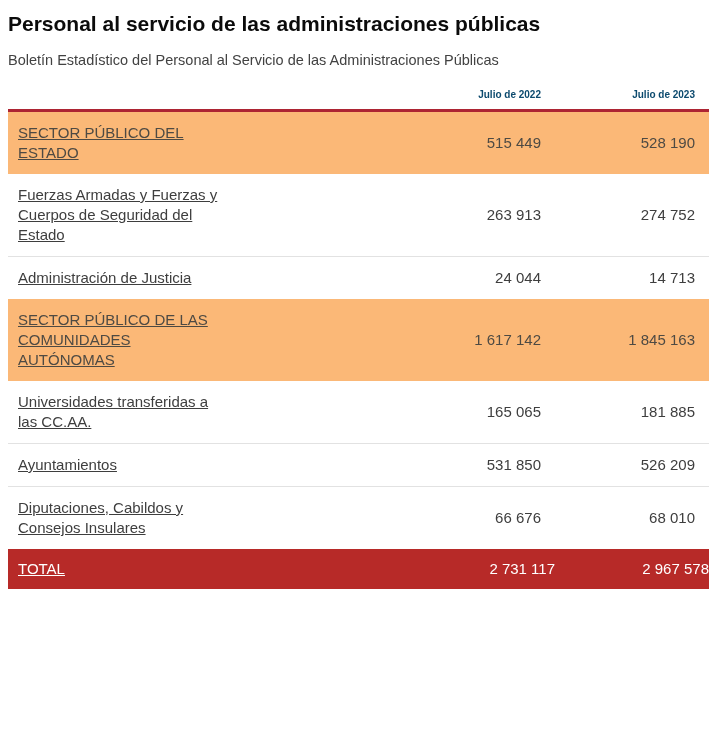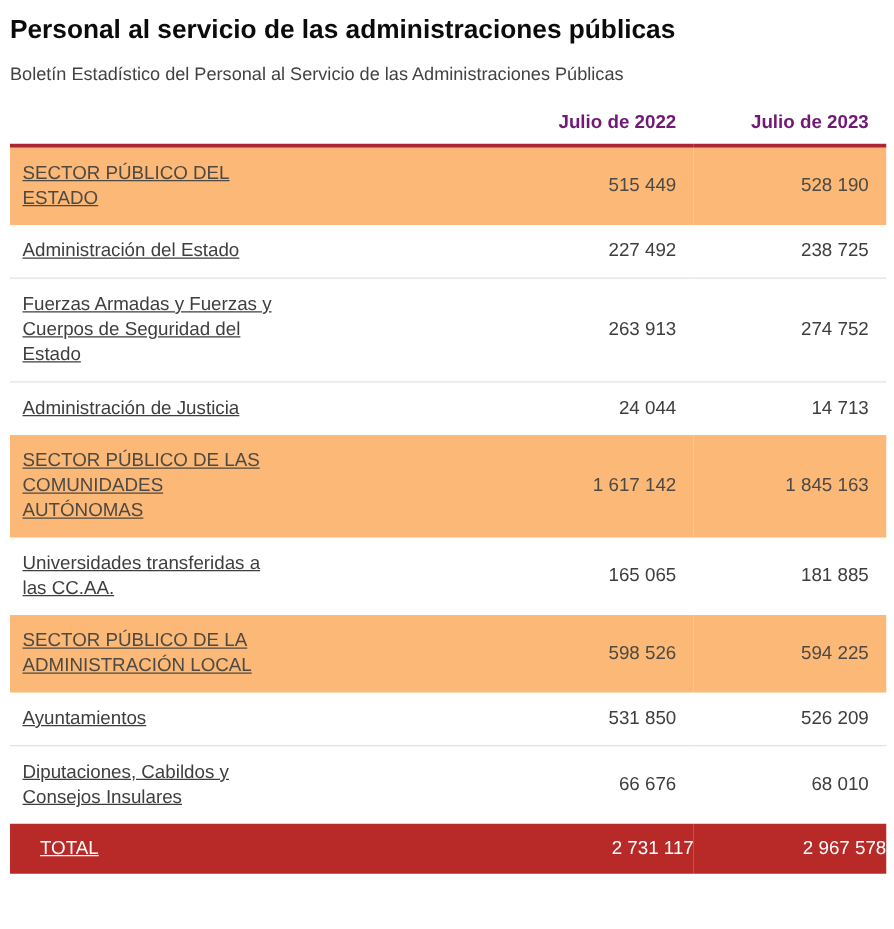--- a/index.html
+++ b/index.html
@@ -33,23 +33,23 @@
     margin-top: 13px;
     border-collapse: collapse;
     table-layout: fixed;
     width: 701px;
   }
   col.col-label { width: 372px; }
   col.col-2022  { width: 175px; }
   col.col-2023  { width: 154px; }
 
   thead th {
-    font-size: 15px;
+    font-size: 10px;
     font-weight: bold;
-    color: #701a75;
+    color: #0c4a6e;
     vertical-align: bottom;
     padding: 6px 0 9px 0;
     border-bottom: 3px solid var(--accent, #ad2433);
   }
   thead th.c-num { text-align: right; padding-right: 14px; }
   thead th.c-label { text-align: left; padding-left: 10px; }
 
   tbody td {
     font-size: 15px;
     line-height: 20px;
@@ -63,21 +63,21 @@
 
   tr.section td {
     background: var(--section-bg, #fbb877);
     color: var(--section-text, #4e4a43);
   }
   tr.total td {
     background: var(--total-bg, #b72a28);
     color: var(--total-text, #ffffff);
     padding: 10px 0;
   }
-  tr.total td.c-label { padding-left: 24px; margin-top: 48px; }
+  tr.total td.c-label { padding-left: 10px; margin-top: 48px; }
   tr.item + tr.item td {
     border-top: 1px solid var(--divider, #e2e2e2);
   }
 </style>
 </head>
 <body>
 
 <div class="page">
   <h1 class="page-title">Personal al servicio de las administraciones públicas</h1>
   <p class="page-subtitle">Boletín Estadístico del Personal al Servicio de las Administraciones Públicas</p>
@@ -95,48 +95,38 @@
         <th class="c-num">Julio de 2023</th>
       </tr>
     </thead>
     <tbody id="table-body">
         <tr class="section">
           <td class="c-label"><span class="label-text">SECTOR PÚBLICO DEL ESTADO</span></td>
           <td class="c-num">515 449</td>
           <td class="c-num">528 190</td>
         </tr>
         <tr class="item">
-          <td class="c-label"><span class="label-text">Administración del Estado</span></td>
-          <td class="c-num">227 492</td>
-          <td class="c-num">238 725</td>
-        </tr>
-        <tr class="item">
           <td class="c-label"><span class="label-text">Fuerzas Armadas y Fuerzas y Cuerpos de Seguridad del Estado</span></td>
           <td class="c-num">263 913</td>
           <td class="c-num">274 752</td>
         </tr>
         <tr class="item">
           <td class="c-label"><span class="label-text">Administración de Justicia</span></td>
           <td class="c-num">24 044</td>
           <td class="c-num">14 713</td>
         </tr>
         <tr class="section">
           <td class="c-label"><span class="label-text">SECTOR PÚBLICO DE LAS COMUNIDADES AUTÓNOMAS</span></td>
           <td class="c-num">1 617 142</td>
           <td class="c-num">1 845 163</td>
         </tr>
         <tr class="item">
           <td class="c-label"><span class="label-text">Universidades transferidas a las CC.AA.</span></td>
           <td class="c-num">165 065</td>
           <td class="c-num">181 885</td>
-        </tr>
-        <tr class="section">
-          <td class="c-label"><span class="label-text">SECTOR PÚBLICO DE LA ADMINISTRACIÓN LOCAL</span></td>
-          <td class="c-num">598 526</td>
-          <td class="c-num">594 225</td>
         </tr>
         <tr class="item">
           <td class="c-label"><span class="label-text">Ayuntamientos</span></td>
           <td class="c-num">531 850</td>
           <td class="c-num">526 209</td>
         </tr>
         <tr class="item">
           <td class="c-label"><span class="label-text">Diputaciones, Cabildos y Consejos Insulares</span></td>
           <td class="c-num">66 676</td>
           <td class="c-num">68 010</td>

